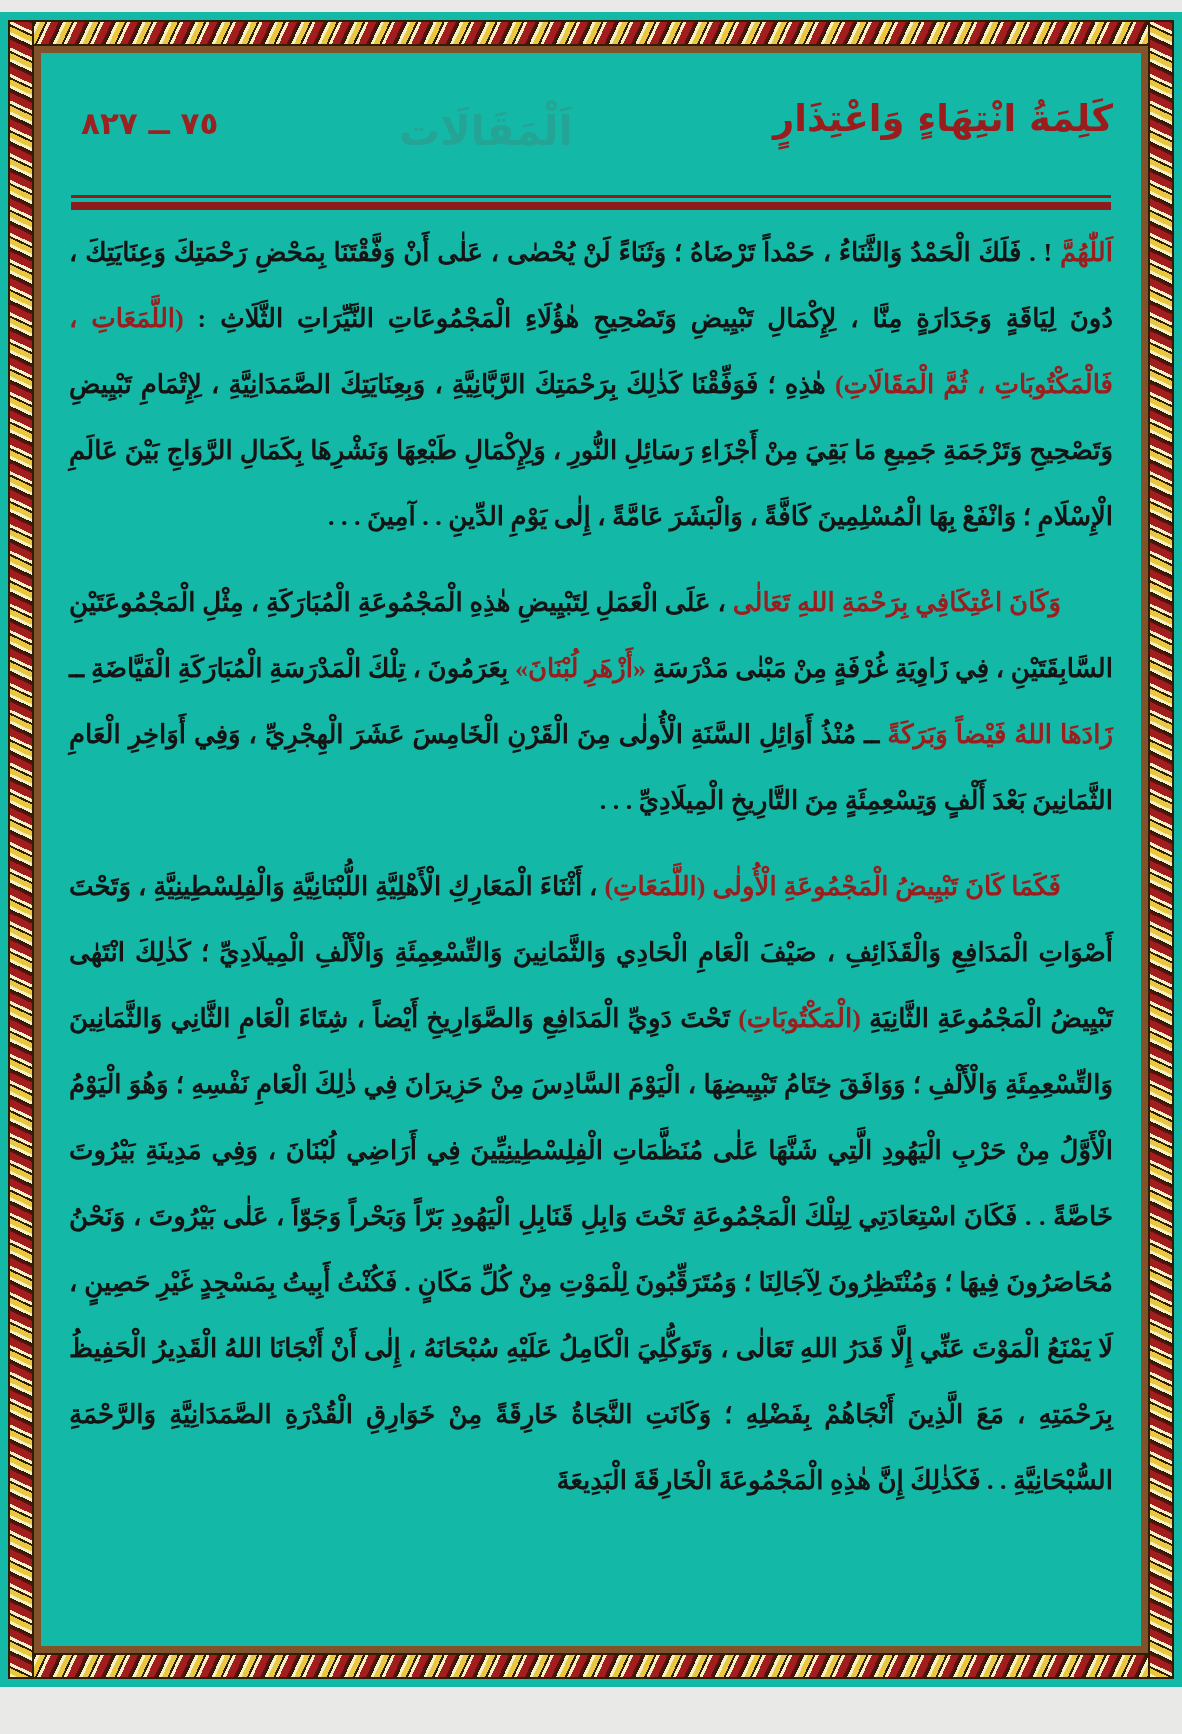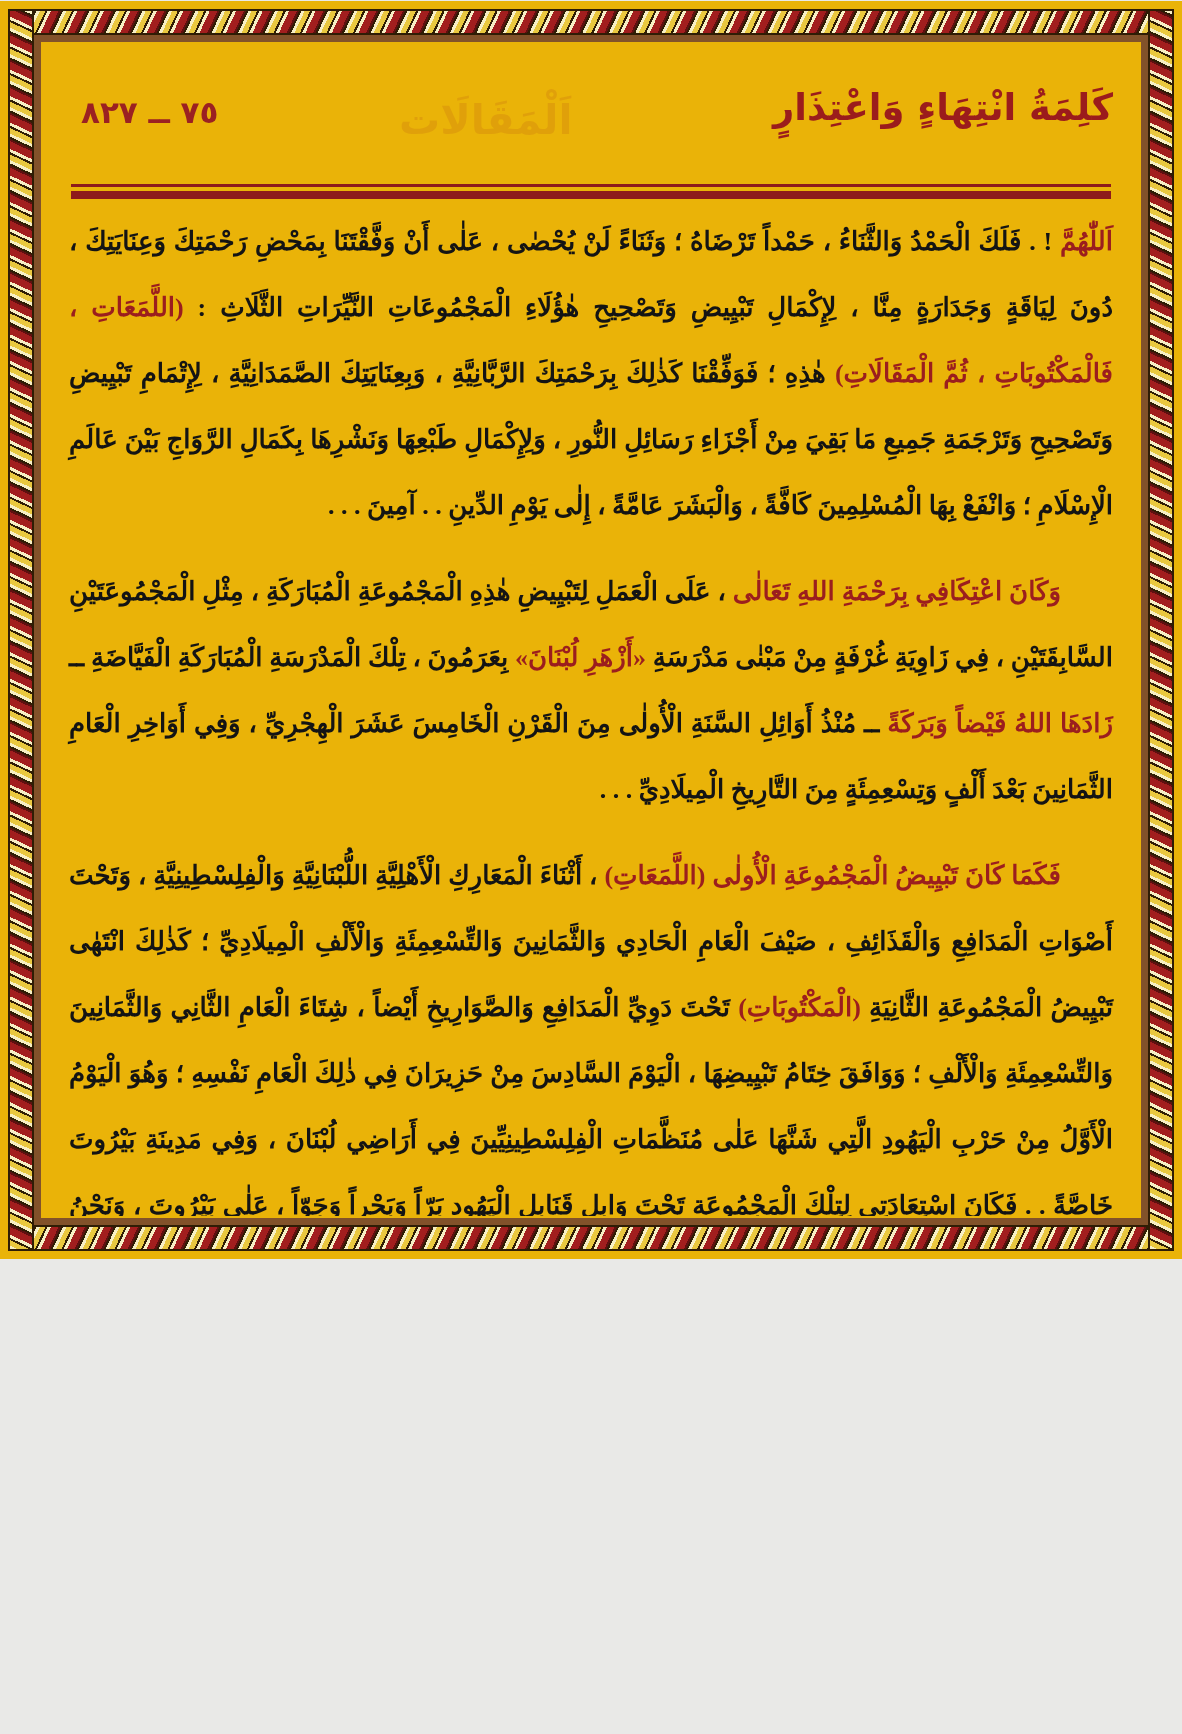--- a/index.html
+++ b/index.html
@@ -1,20 +1,20 @@
 <!DOCTYPE html>
 <html lang="ar" dir="rtl"><head>
 <meta charset="utf-8">
 <style>
   html,body{margin:0;padding:0;background:#e9e9e7;}
   .page{
     position:relative;
-    width:1182px;height:1258px;
-    margin:1px auto;
-    background:#eab308;
+    width:1182px;height:1675px;
+    margin:12px auto;
+    background:#14b8a6;
     overflow:hidden;
     font-family:"DejaVu Sans",sans-serif;
   }
   
   .chain{position:absolute;border:2px solid #2f1d05;box-sizing:border-box;}
   .chain-top,.chain-bottom{
     left:8px;right:8px;height:26px;
     background:repeating-linear-gradient(115deg,
       #f7efc4 0 3px,#e9c83f 3px 8px,#2f1d05 8px 10px,
       #f7efc4 10px 13px,#a21e1e 13px 20px,#5e1010 20px 22px,#2f1d05 22px 24px);

